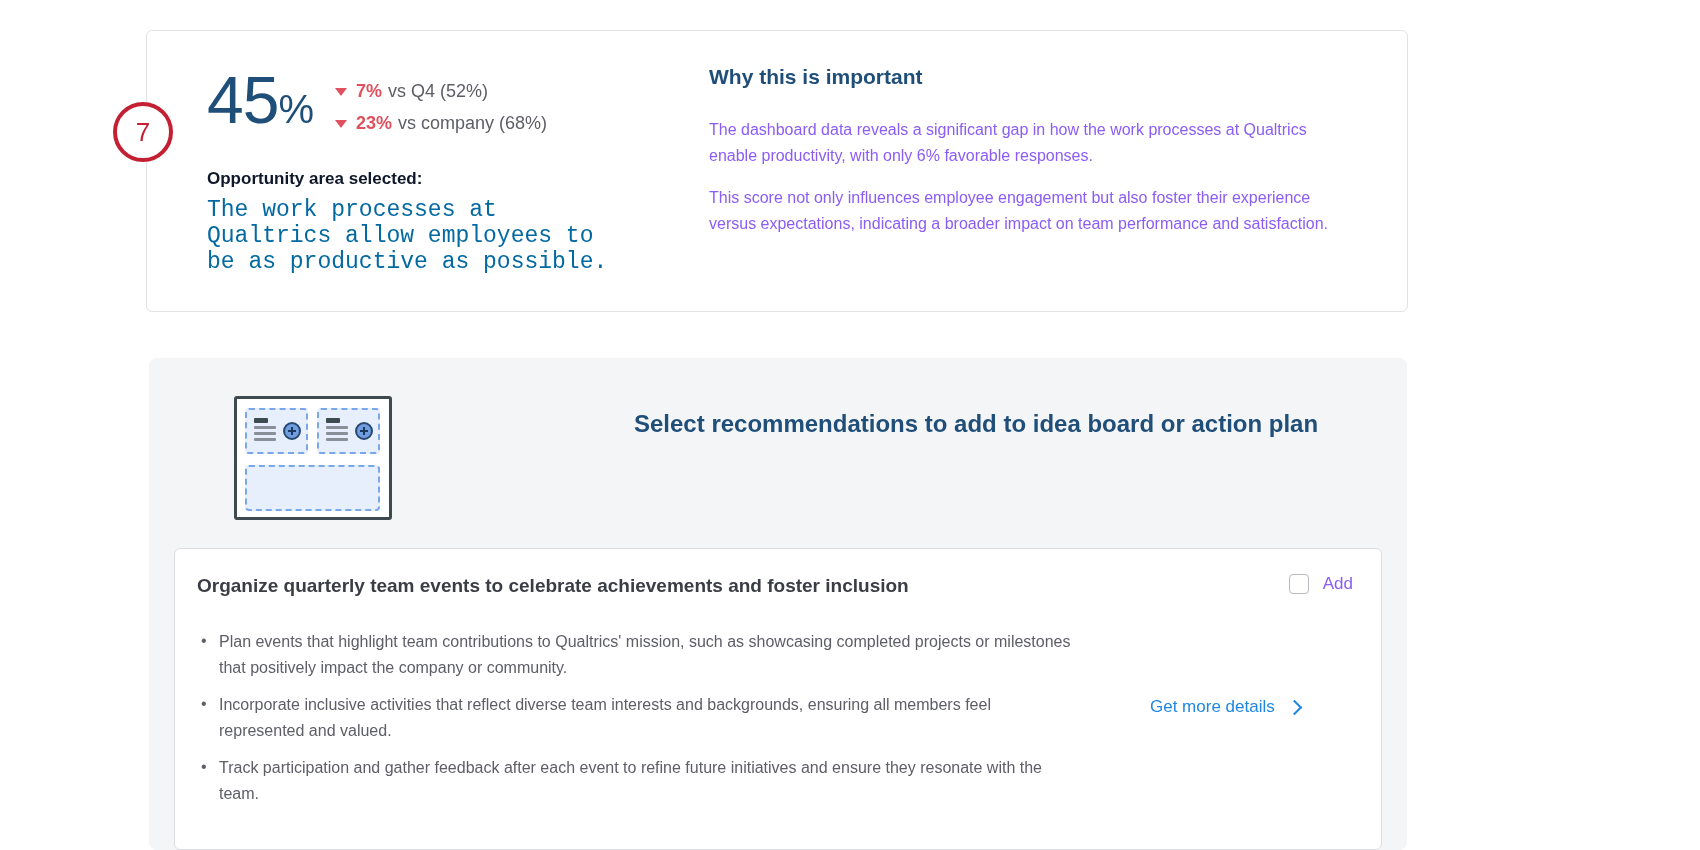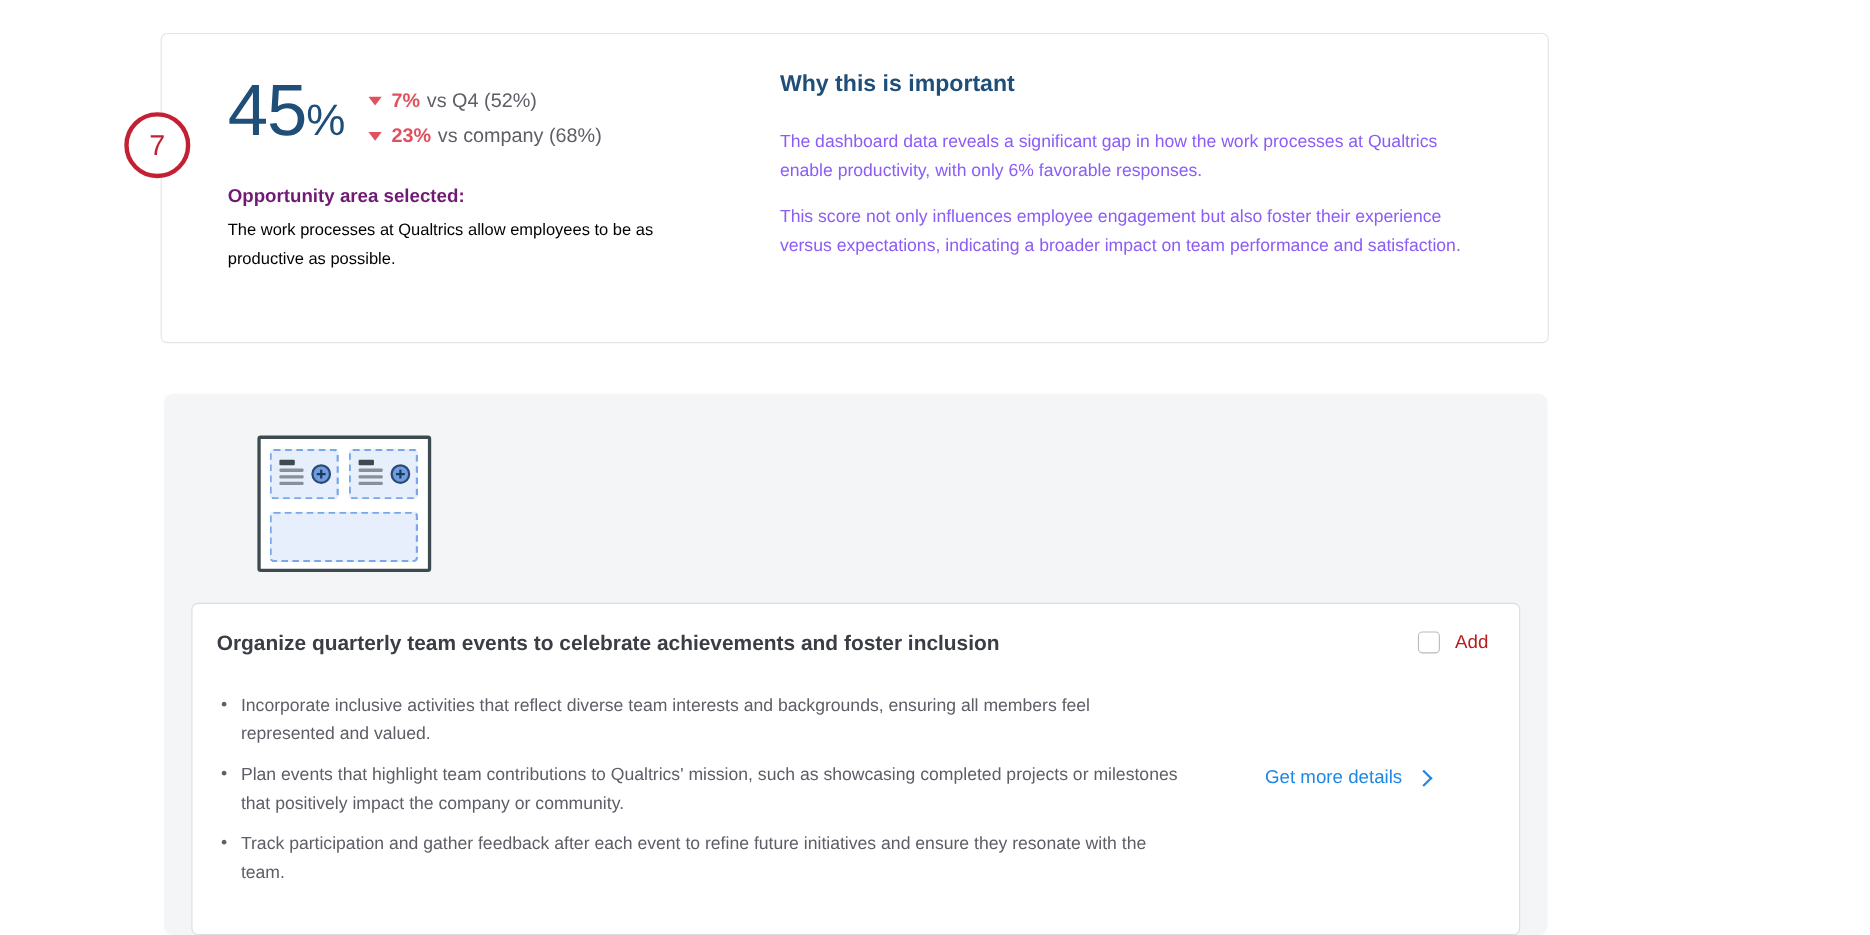--- a/index.html
+++ b/index.html
@@ -101,28 +101,29 @@
   .delta-value {
     color: #e0515f;
     font-weight: bold;
     margin-right: 6px;
   }
 
   .opportunity-label {
     margin-top: 24px;
     font-size: 17px;
     font-weight: bold;
-    color: #701a75;
+    color: #0f172a;
   }
   .opportunity-text {
     margin-top: 8px;
-    font-size: 15px;
+    font-size: 23px;
     line-height: 26px;
-    color: #000000;
+    color: #0369a1;
     max-width: 410px;
+    font-family: Liberation Mono, monospace;
   }
 
   .summary-right {
     position: absolute;
     left: 562px;
     top: 34px;
     width: 620px;
   }
   .why-title {
     font-size: 21px;
@@ -283,21 +284,21 @@
     width: 20px;
     height: 20px;
     border: 1.5px solid #b9babf;
     border-radius: 4px;
     background: #ffffff;
     box-sizing: border-box;
   }
   .add-label {
     margin-left: 14px;
     font-size: 17px;
-    color: #b91c1c;
+    color: #8b5cf6;
   }
 
   .rec-bullets {
     position: absolute;
     left: 22px;
     top: 80px;
     width: 880px;
     margin: 0;
     padding: 0;
     list-style: none;
@@ -405,35 +406,36 @@
             <span class="ill-plus"></span>
           </div>
           <div class="ill-box bottom"></div>
         </div>
         <svg class="ill-cursor" width="40" height="48" viewBox="0 0 40 48" style="position:absolute;left:130px;top:42px;">
           <path d="M2 2 L2 36 L11 27 L17 41 L24 38 L18 24 L31 23 Z" fill="#ffffff" stroke="#3d4a4f" stroke-width="2.5" stroke-linejoin="round"></path>
         </svg>
       </div>
 
       <div class="rec-head-text">
+        <div class="rec-head-title">Select recommendations to add to idea board or action plan</div>
       </div>
     </div>
 
     <div class="rec-card">
 
       <div class="rec-card-title">Organize quarterly team events to celebrate achievements and foster inclusion</div>
 
       <div class="add-control">
         <span class="add-checkbox"></span>
         <span class="add-label">Add</span>
       </div>
 
       <ul class="rec-bullets">
+        <li>Plan events that highlight team contributions to Qualtrics' mission, such as showcasing completed projects or milestones that positively impact the company or community.</li>
         <li>Incorporate inclusive activities that reflect diverse team interests and backgrounds, ensuring all members feel represented and valued.</li>
-        <li>Plan events that highlight team contributions to Qualtrics' mission, such as showcasing completed projects or milestones that positively impact the company or community.</li>
         <li>Track participation and gather feedback after each event to refine future initiatives and ensure they resonate with the team.</li>
       </ul>
 
       <div class="get-more">
         <span>Get more details</span>
         <span class="chev"></span>
       </div>
 
     </div>
 

